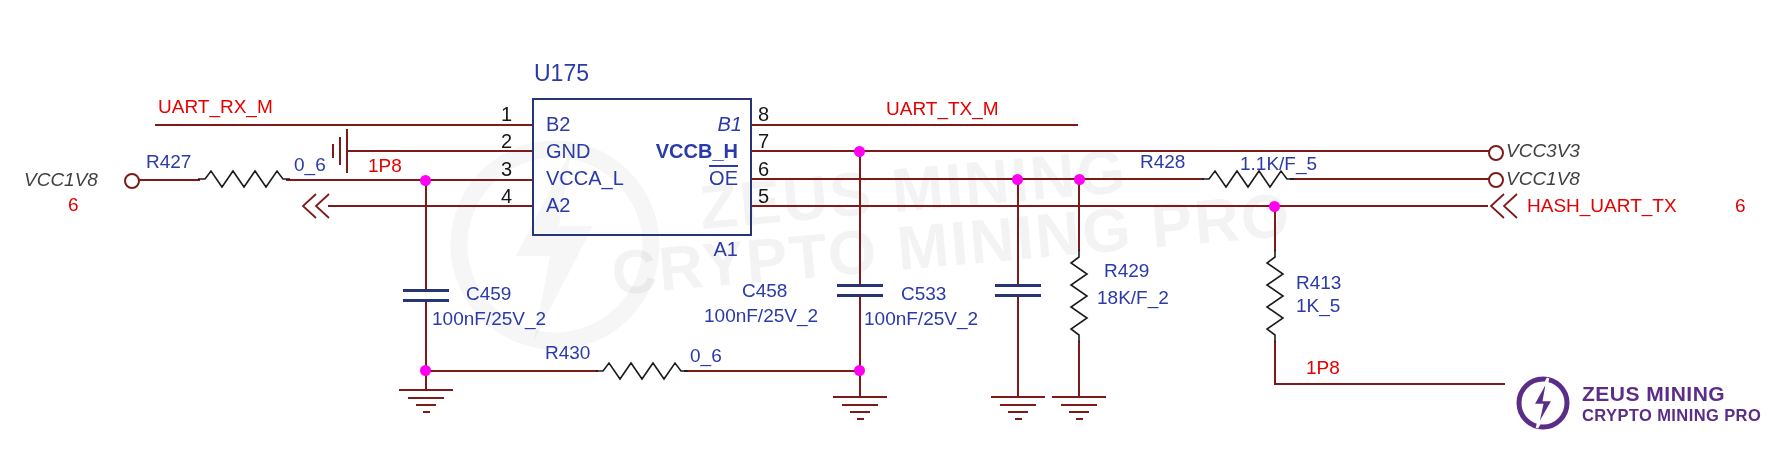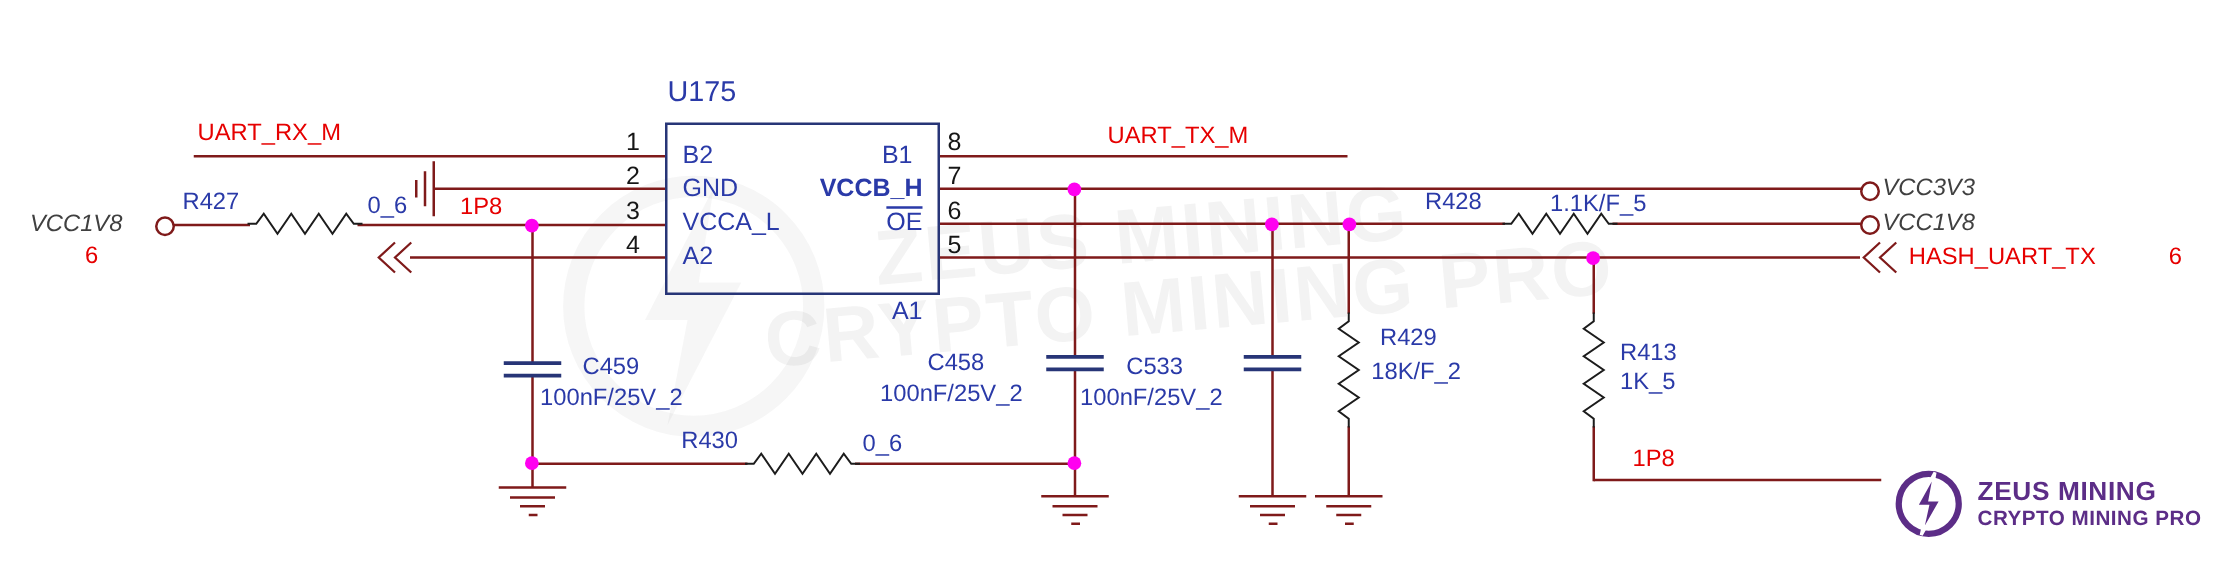--- a/index.html
+++ b/index.html
@@ -124,21 +124,21 @@
     <div style="position:absolute;left:995px;top:284px;width:46px;height:2.5px;background:#273577;"></div>
     <div style="position:absolute;left:995px;top:294px;width:46px;height:2.5px;background:#273577;"></div>
   </div>
 
   <div class="lbl blue" style="left:534px;top:62px;font-size:23px;">U175</div>
   <div class="chip-box">
     <div class="chip-lbl" style="left:12px;top:13px;">B2</div>
     <div class="chip-lbl" style="left:12px;top:40px;">GND</div>
     <div class="chip-lbl" style="left:12px;top:67px;">VCCA_L</div>
     <div class="chip-lbl" style="left:12px;top:94px;">A2</div>
-    <div class="chip-lbl" style="right:20px;top:13px;">B1</div>
+    <div class="chip-lbl" style="right:8px;top:13px;font-style:italic;">B1</div>
     <div class="chip-lbl" style="right:12px;top:40px;font-weight:bold;">VCCB_H</div>
     <div class="chip-lbl ov" style="right:12px;top:67px;">OE</div>
     <div class="chip-lbl" style="right:12px;top:94px;margin-top:44px;">A1</div>
   </div>
 
   <div class="pin-num l" style="left:488px;top:103px;">1</div>
   <div class="pin-num l" style="left:488px;top:130px;">2</div>
   <div class="pin-num l" style="left:488px;top:158px;">3</div>
   <div class="pin-num l" style="left:488px;top:185px;">4</div>
   <div class="pin-num" style="left:758px;top:103px;">8</div>

